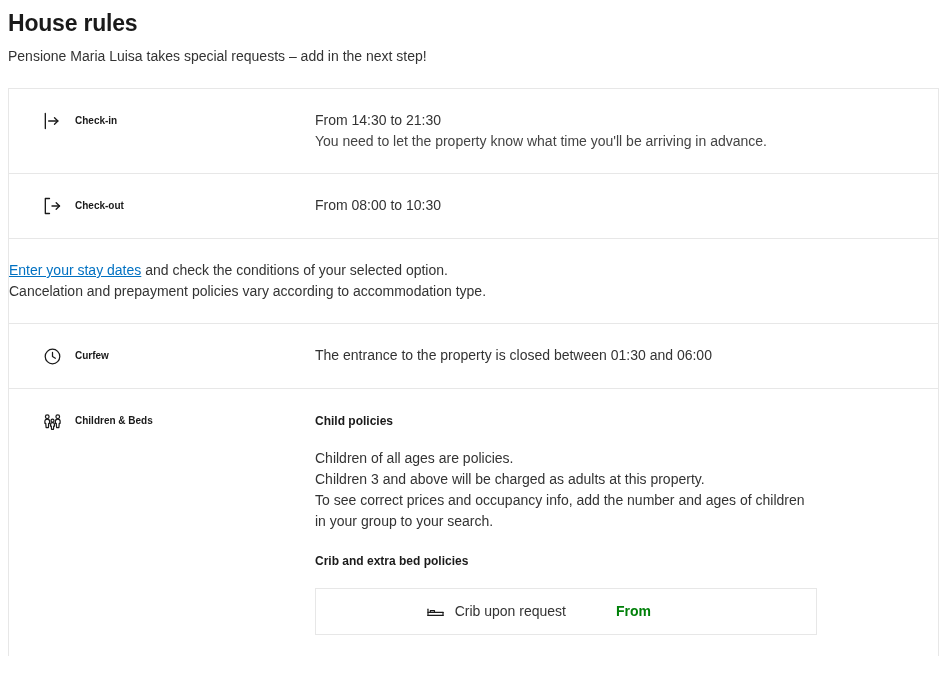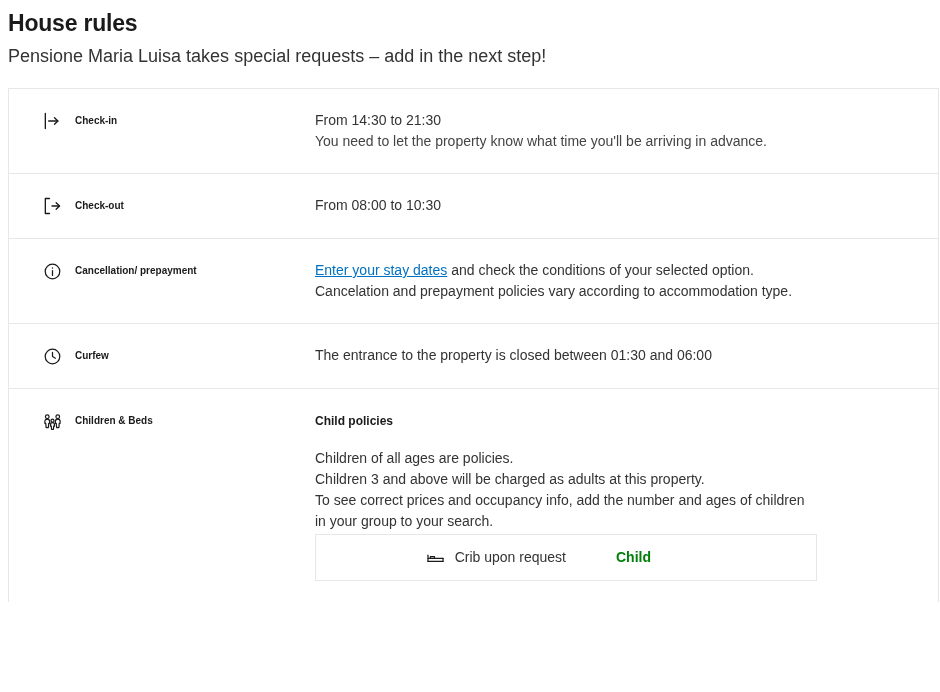--- a/index.html
+++ b/index.html
@@ -25,21 +25,21 @@
   }
   .page-title {
     font-size: 23px;
     font-weight: bold;
     line-height: 30px;
     margin: 0 0 8px 0;
     color: #1a1a1a;
     letter-spacing: -0.2px;
   }
   .page-subtitle {
-    font-size: 18px;
+    font-size: 14px;
     line-height: 20px;
     color: #333333;
     margin: 0 0 22px 0;
   }
   .rules-card {
     margin: 0 0 0 8px;
     border: 1px solid #e7e7e7;
     border-bottom: none;
     background: #fff;
     width: 931px;
@@ -197,30 +197,20 @@
           </svg>
         </span>
         <span class="rule-title">Check-out</span>
       </div>
       <div class="rule-content">
         <p>From 08:00 to 10:30</p>
       </div>
     </div>
 
     <div class="rule-row">
-      <div class="rule-label">
-        <span class="rule-icon">
-          <svg width="19" height="19" viewBox="0 0 24 24" fill="none" stroke="#1a1a1a" stroke-width="1.6" stroke-linecap="round" stroke-linejoin="round">
-            <circle cx="12" cy="12" r="9.2"></circle>
-            <path d="M12 11v6"></path>
-            <circle cx="12" cy="7.6" r="0.9" fill="#1a1a1a" stroke="none"></circle>
-          </svg>
-        </span>
-        <span class="rule-title">Cancellation/ prepayment</span>
-      </div>
       <div class="rule-content">
         <p><a class="link">Enter your stay dates</a><span> and check the conditions of your selected option.</span></p>
         <p>Cancelation and prepayment policies vary according to accommodation type.</p>
       </div>
     </div>
 
     <div class="rule-row">
       <div class="rule-label">
         <span class="rule-icon">
           <svg width="19" height="19" viewBox="0 0 24 24" fill="none" stroke="#1a1a1a" stroke-width="1.6" stroke-linecap="round" stroke-linejoin="round">
@@ -247,39 +237,40 @@
             <path d="M12 13.3c-1.4 0-2.2.9-2.2 2.1v1.9h.8l.3 3.6h2.2l.3-3.6h.8v-1.9c0-1.2-.8-2.1-2.2-2.1z"></path>
           </svg>
         </span>
         <span class="rule-title">Children &amp; Beds</span>
       </div>
       <div class="rule-content">
         <div class="sub-heading">Child policies</div>
         <p class="para">Children of all ages are policies.</p>
         <p class="para">Children 3 and above will be charged as adults at this property.</p>
         <p class="para">To see correct prices and occupancy info, add the number and ages of children in your group to your search.</p>
+        <div class="sub-heading crib-heading">Crib and extra bed policies</div>
         <table class="crib-table">
           <tbody>
           <tr class="item-row">
             <td>
               <span class="crib-item-cell">
                 <span class="crib-icon">
                   <svg width="19" height="19" viewBox="0 0 24 24" fill="none" stroke="#1a1a1a" stroke-width="1.5" stroke-linecap="round" stroke-linejoin="round">
                     <path d="M2.5 9v8"></path>
                     <path d="M21.5 13v4"></path>
                     <path d="M2.5 13h19"></path>
                     <path d="M2.5 17h19"></path>
                     <path d="M5.5 13v-2.2h5.2V13"></path>
                   </svg>
                 </span>
                 <span>Crib upon request</span>
               </span>
             </td>
             <td class="col-price">
-              <span class="price-free">Child</span>
+              <span class="price-free">From</span>
             </td>
           </tr>
         </tbody>
           </table>
       </div>
     </div>
 
   </div>
 </div>
 

